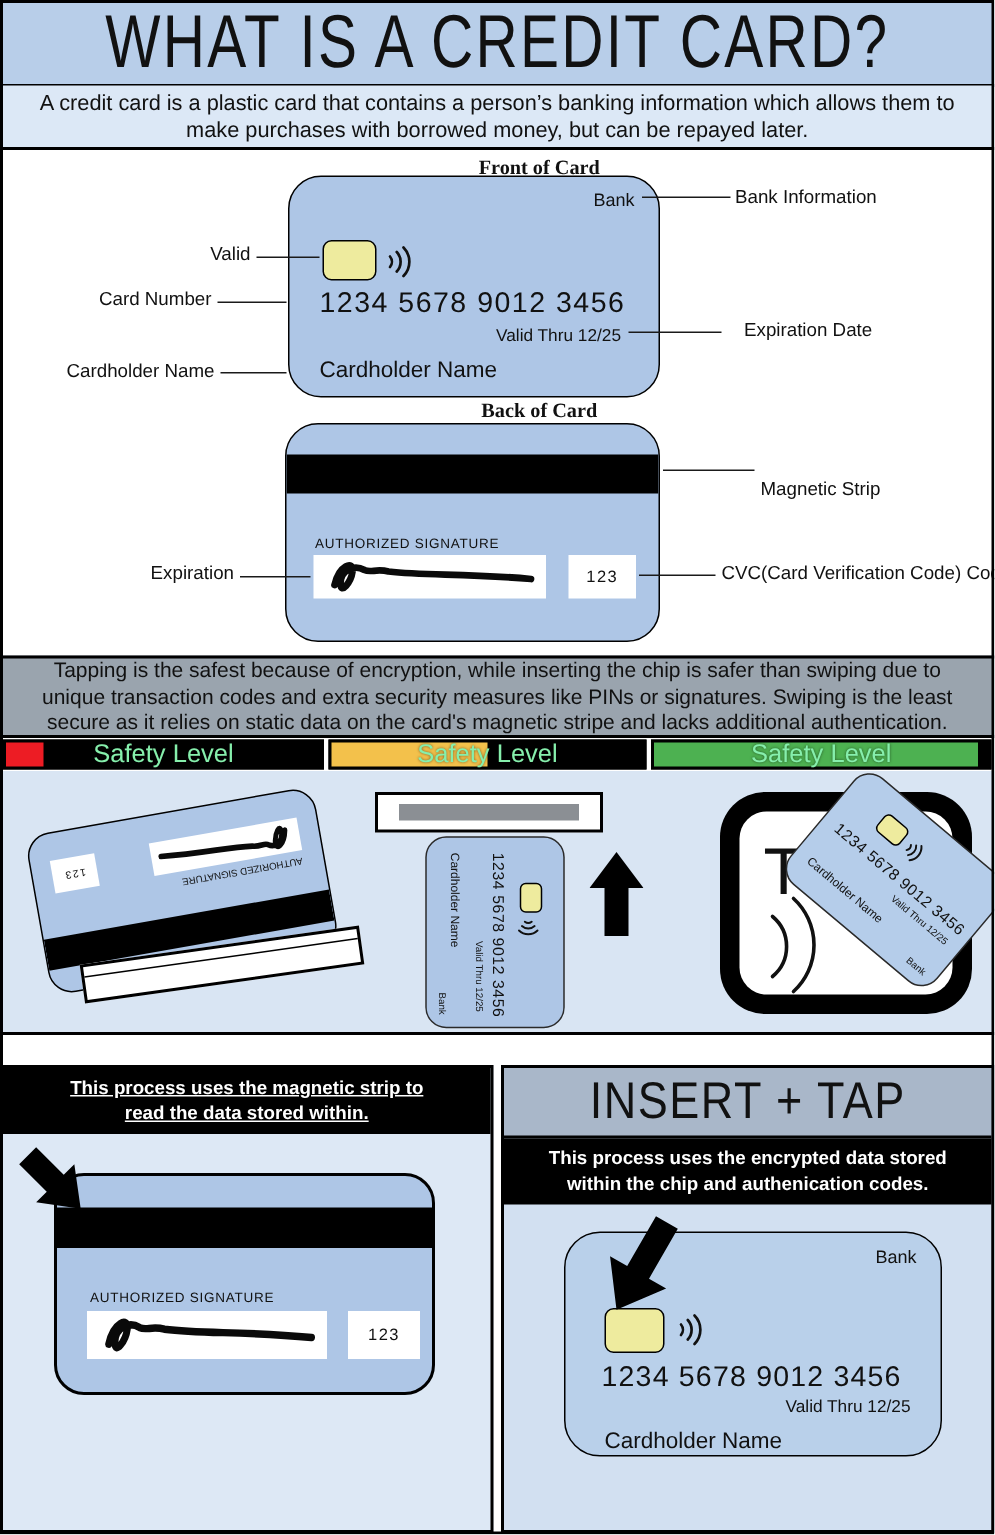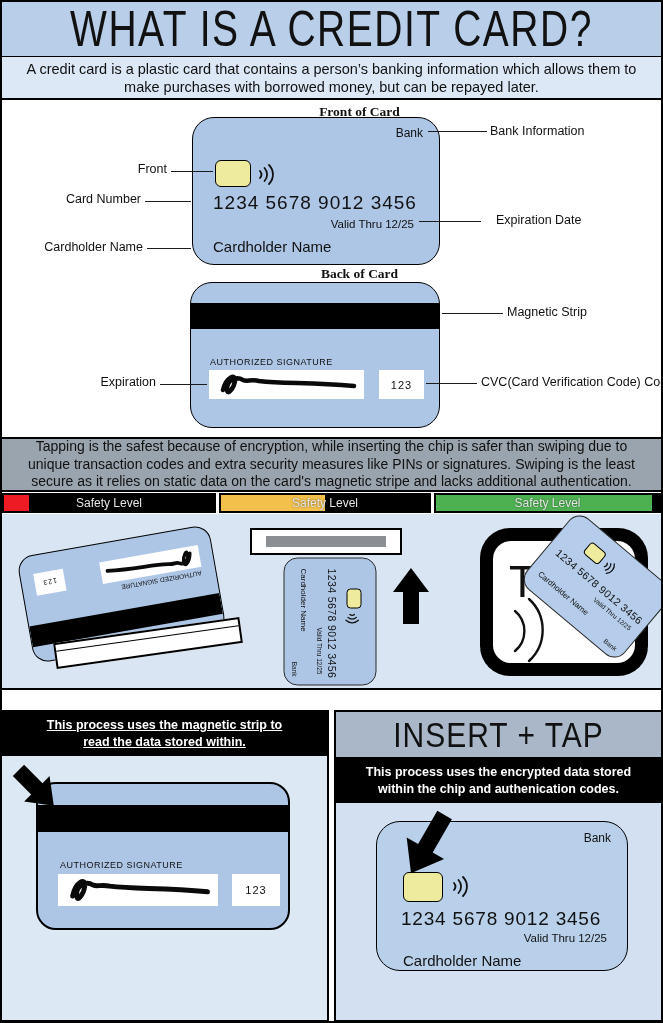--- a/index.html
+++ b/index.html
@@ -42,21 +42,21 @@
   
   .note-band { position:absolute; left:0; top:437px; width:663px; height:55px; background:#9aa4ae;
     border-top:2.5px solid #000; border-bottom:2.5px solid #000; display:flex; align-items:center; justify-content:center; }
   .note-band .n { font-size:14px; line-height:17.5px; text-align:center; max-width:636px; }
 
   
   .bars { position:absolute; left:0; top:492px; width:663px; height:22px; background:#fff; }
   .sbar { position:absolute; top:1px; height:20px; background:#000; border:2px solid #000; }
   .sbar .fill { position:absolute; left:0; top:0; bottom:0; }
   .sbar .lbl { position:absolute; inset:0; display:flex; align-items:center; justify-content:center;
-    color:#e5e5e5; font-size:12px; text-shadow:0 0 2px rgba(0,0,0,.55); z-index:2; }
+    color:#86efac; font-size:17px; text-shadow:0 0 2px rgba(0,0,0,.55); z-index:2; }
   .sbar1 { left:2px; width:214px; }
   .sbar2 { left:219px; width:212px; }
   .sbar3 { left:434px; width:227px; }
 
   
   .illus { position:absolute; left:0; top:514px; width:663px; height:176px; background:#d9e5f3; border-bottom:2.5px solid #000; overflow:hidden; }
   
   .mfc { position:absolute; width:128px; height:93px; background:#aec6e6; border:1.6px solid #2a2a2a; border-radius:14px; }
   .mfc .m-bank { position:absolute; right:8px; bottom:6px; font-size:6.5px; }
   .mfc .m-chip { position:absolute; left:30px; top:14px; width:20px; height:15px; background:#eeeb9e; border:1px solid #000; border-radius:4px; }
@@ -136,21 +136,21 @@
       <svg class="waves" width="20" height="24" viewBox="0 0 20 24">
         <path d="M3 9 a5.5 5.5 0 0 1 0 7" fill="none" stroke="#111" stroke-width="1.8" stroke-linecap="round"></path>
         <path d="M7.5 6 a9.5 9.5 0 0 1 0 13" fill="none" stroke="#111" stroke-width="1.8" stroke-linecap="round"></path>
         <path d="M12 3 a13.5 13.5 0 0 1 0 19" fill="none" stroke="#111" stroke-width="1.8" stroke-linecap="round"></path>
       </svg>
       <span class="num">1234 5678 9012 3456</span>
       <span class="valid">Valid Thru 12/25</span>
       <span class="name">Cardholder Name</span>
     </div>
 
-    <div class="callout r-align" style="left:120px; top:62px; width:47px;">Front</div>
+    <div class="callout r-align" style="left:120px; top:62px; width:47px;">Valid</div>
     <div class="line" style="left:171px; top:71px; width:42px;"></div>
     <div class="callout r-align" style="left:60px; top:92px; width:81px;">Card Number</div>
     <div class="line" style="left:145px; top:101px; width:46px;"></div>
     <div class="callout r-align" style="left:40px; top:140px; width:103px;">Cardholder Name</div>
     <div class="line" style="left:147px; top:148px; width:44px;"></div>
     <div class="callout" style="left:490px; top:24px;">Bank Information</div>
     <div class="line" style="left:428px; top:31px; width:59px;"></div>
     <div class="callout" style="left:496px; top:113px;">Expiration Date</div>
     <div class="line" style="left:419px; top:121px; width:62px;"></div>
 
@@ -162,21 +162,21 @@
       <div class="sigbox">
         <svg width="155" height="29" viewBox="0 0 155 29" preserveAspectRatio="none">
           <path d="M14 20 C17 7 27 3 26 11 C25 18 18 27 18 19 C18 10 27 6 34 10 C38 12 42 9 50 11 C75 14 100 12 145 16" fill="none" stroke="#0a0a0a" stroke-width="4.5" stroke-linecap="round"></path>
         </svg>
       </div>
       <div class="cvcbox">123</div>
     </div>
 
     <div class="callout r-align" style="left:100px; top:275px; width:56px;">Expiration</div>
     <div class="line" style="left:160px; top:284px; width:47px;"></div>
-    <div class="callout" style="left:507px; top:205px;text-align:right;">Magnetic Strip</div>
+    <div class="callout" style="left:507px; top:219px;text-align:right;">Magnetic Strip</div>
     <div class="line" style="left:442px; top:213px; width:61px;"></div>
     <div class="callout" style="left:481px; top:275px;">CVC(Card Verification Code) Code</div>
     <div class="line" style="left:426px; top:283px; width:51px;"></div>
   </div>
 
   <div class="note-band">
     <span class="n">Tapping is the safest because of encryption, while inserting the chip is safer than swiping due to unique transaction codes and extra security measures like PINs or signatures. Swiping is the least secure as it relies on static data on the card's magnetic stripe and lacks additional authentication.</span>
   </div>
 
   <div class="bars">

